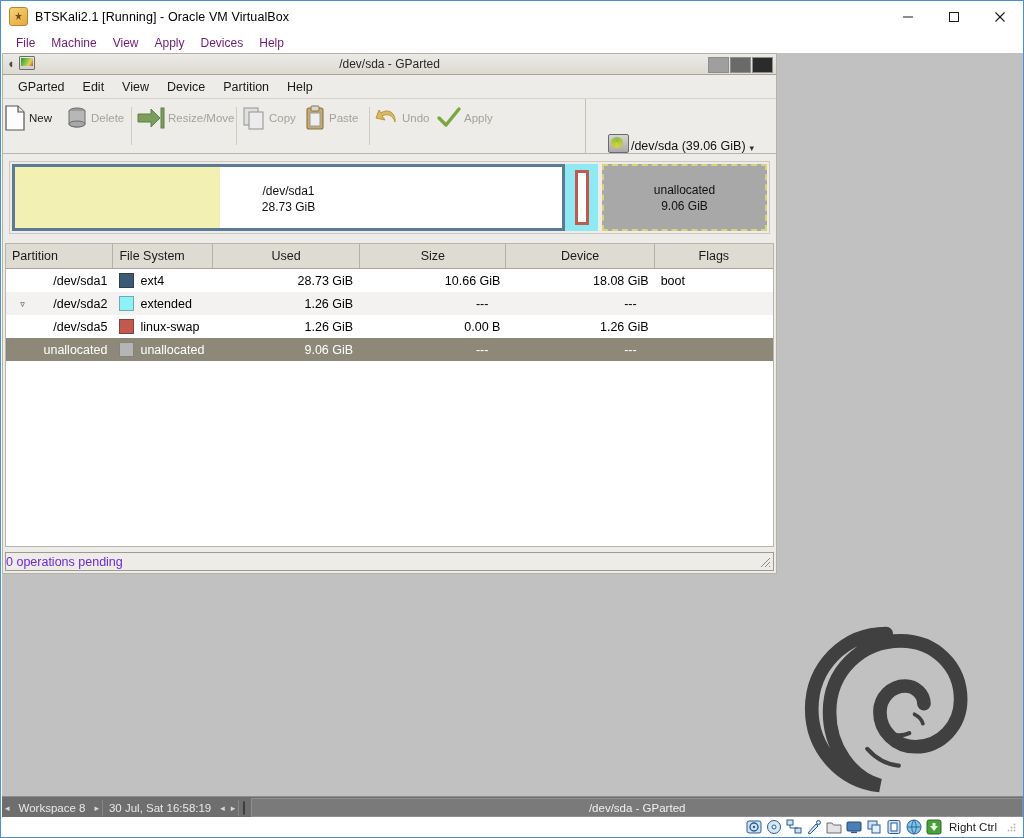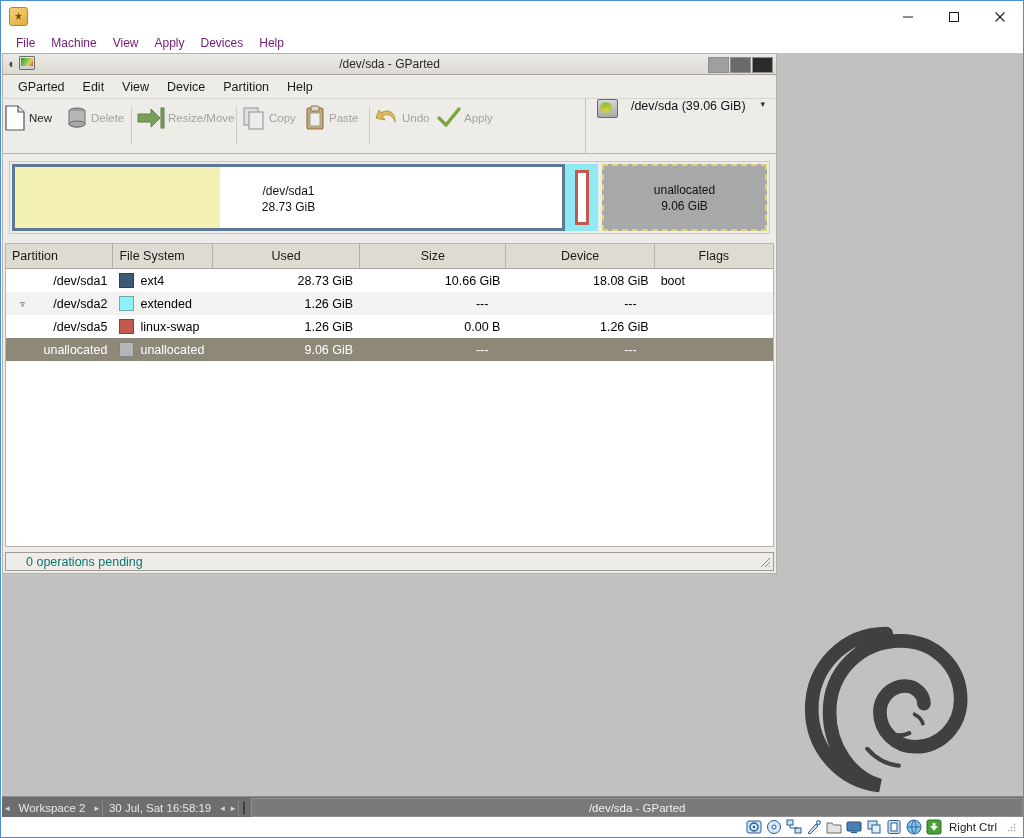--- a/index.html
+++ b/index.html
@@ -61,21 +61,21 @@
 
   .gp-toolbar{height:54px;background:#edece9;border-bottom:1px solid #b9b5ac;
      display:flex;align-items:stretch;position:relative;}
   .tb-group{display:flex;align-items:flex-start;padding-top:3px;}
   .tbtn{width:62px;display:flex;flex-direction:row;align-items:center;gap:2px;padding-top:2px;}
   .tbtn .ic{height:27px;display:flex;align-items:center;justify-content:center;}
   .tbtn .lbl{font-size:11.5px;color:#1d1d1d;}
   .tbtn.disabled .lbl{color:#a5a29b;}
   .tb-sep{width:1px;background:#cfccc4;margin:7px 4px 7px 4px;height:38px;align-self:center;}
   .tb-right{position:absolute;right:0;top:0;bottom:0;width:190px;border-left:1px solid #c6c2ba;
-     display:flex;align-items:flex-start;justify-content:center;gap:13px;background:#edece9;}
+     display:flex;align-items:flex-end;justify-content:center;gap:2px;background:#edece9;}
   .dev-icon{width:19px;height:17px;border:1px solid #6a6a6a;border-radius:2px;
      background:linear-gradient(#d6d6d6,#a9a9a9);position:relative;overflow:hidden;}
   .dev-icon:after{content:"";position:absolute;left:2px;top:2px;width:12px;height:11px;border-radius:50%;
      background:conic-gradient(#8fbf3f,#d8d23f,#8fbf3f);}
   .dev-label{font-size:12.5px;color:#111;}
   .dev-caret{font-size:9px;color:#333;margin-left:2px;}
 
   
   .gp-graphic{margin:7px 6px 0 6px;height:73px;background:#edece9;
      border:1px solid #cdc9c0;display:flex;align-items:stretch;padding:2px;box-sizing:border-box;}
@@ -101,21 +101,21 @@
   .tr{display:flex;height:23px;align-items:center;background:#fff;}
   .tr.alt{background:#f3f2f0;}
   .tr.sel{background:#8e8879;color:#fff;}
   .td{font-size:12.5px;display:flex;align-items:center;box-sizing:border-box;padding:0 6px;height:23px;}
   .td.right{justify-content:flex-end;}
   .swatch{width:13px;height:13px;border:1px solid rgba(0,0,0,.28);margin-right:6px;flex:none;}
   .expander{width:13px;font-size:9px;color:#333;display:inline-block;text-align:center;}
 
   .gp-status{position:absolute;left:2px;right:2px;bottom:2px;height:19px;
      background:#edece9;border:1px solid #9e9a92;display:flex;align-items:center;
-     padding-left:20px;font-size:12.5px;color:#0f766e;box-sizing:border-box;}
+     padding-left:0;font-size:12.5px;color:#6d28d9;box-sizing:border-box;}
   .grip{position:absolute;right:2px;bottom:2px;width:13px;height:13px;}
 
   
   .vm-taskbar{position:absolute;left:0;bottom:0;width:1021px;height:21px;
      background:#6e6e6e;border-top:1px solid #8d8d8d;display:flex;align-items:center;
      font-size:11.5px;color:#e8e8e8;}
   .tb-arrow{padding:0 3px;font-size:9px;color:#d8d8d8;}
   .tb-cell{padding:0 6px;display:flex;align-items:center;gap:4px;}
   .tb-divider{width:1px;height:16px;background:#868686;}
   .tb-winicon{width:15px;height:13px;border:1px solid #3e3e3e;border-radius:1px;
@@ -135,20 +135,21 @@
   .vb-grip{width:11px;height:11px;margin-left:5px;}
 </style>
 </head>
 <body>
 
 <div class="app">
 
   <div class="vb-titlebar">
     <div class="vb-title-left">
       <div class="vb-appicon"></div>
+      <span class="vb-title-text">BTSKali2.1 [Running] - Oracle VM VirtualBox</span>
     </div>
     <div class="vb-winbtns">
       <div class="vb-wb">
         <svg width="12" height="12" viewBox="0 0 12 12">
             <line x1="1" y1="6" x2="11" y2="6" stroke="#1a1a1a" stroke-width="1"></line>
           </svg>
       </div>
       <div class="vb-wb">
         <svg width="12" height="12" viewBox="0 0 12 12">
             <rect x="1.5" y="1.5" width="9" height="9" fill="none" stroke="#1a1a1a" stroke-width="1"></rect>
@@ -382,21 +383,21 @@
         </svg>
       </div>
     </div>
 
     <svg class="vm-cursor" viewBox="0 0 12 18">
       <path d="M1 1 L1 14 L4.4 11 L6.6 16 L8.8 15 L6.6 10.2 L11 10.2 Z" fill="#ffffff" stroke="#2a2a2a" stroke-width="1"></path>
     </svg>
 
     <div class="vm-taskbar">
       <span class="tb-arrow">◂</span>
-      <span class="tb-cell">Workspace 2</span>
+      <span class="tb-cell">Workspace 8</span>
       <span class="tb-arrow">▸</span>
       <span class="tb-divider"></span>
       <span class="tb-cell">30 Jul, Sat 16:58:19</span>
       <span class="tb-arrow">◂</span>
       <span class="tb-arrow">▸</span>
       <span class="tb-divider"></span>
       <span style="padding:0 4px"><span class="tb-winicon"></span></span>
       <span class="tb-taskbtn">/dev/sda - GParted</span>
     </div>
   </div>

